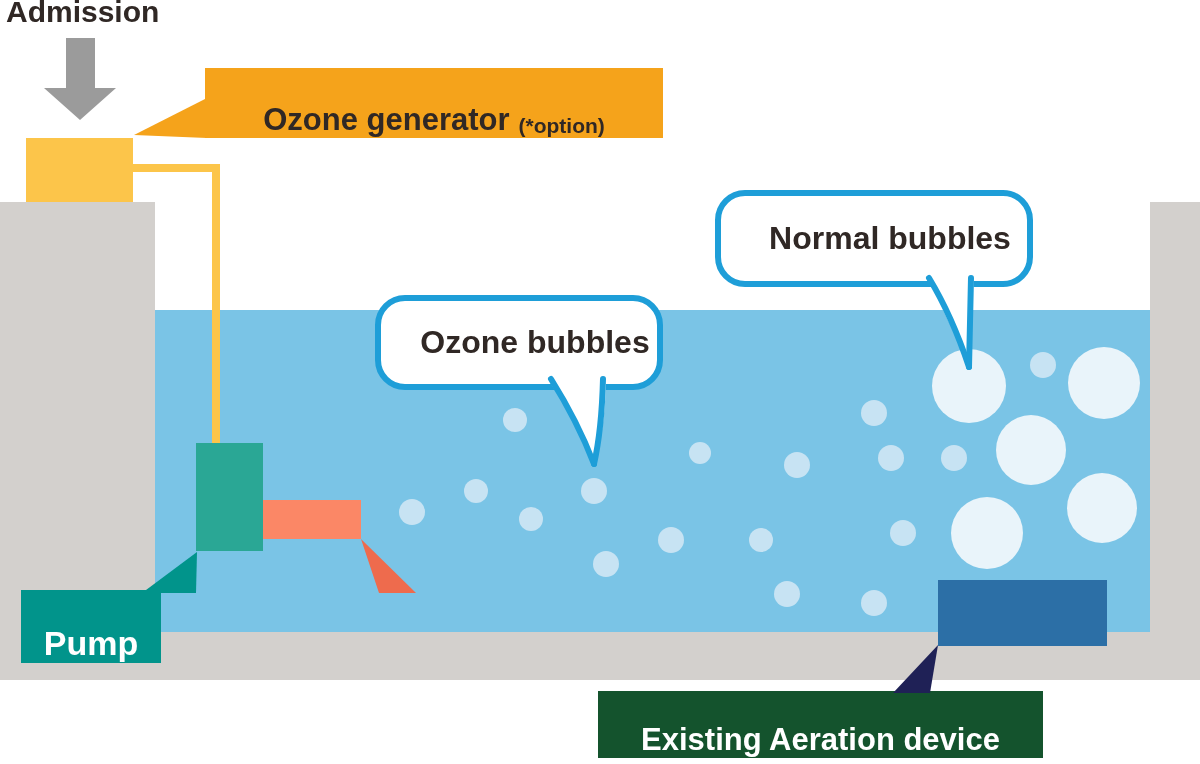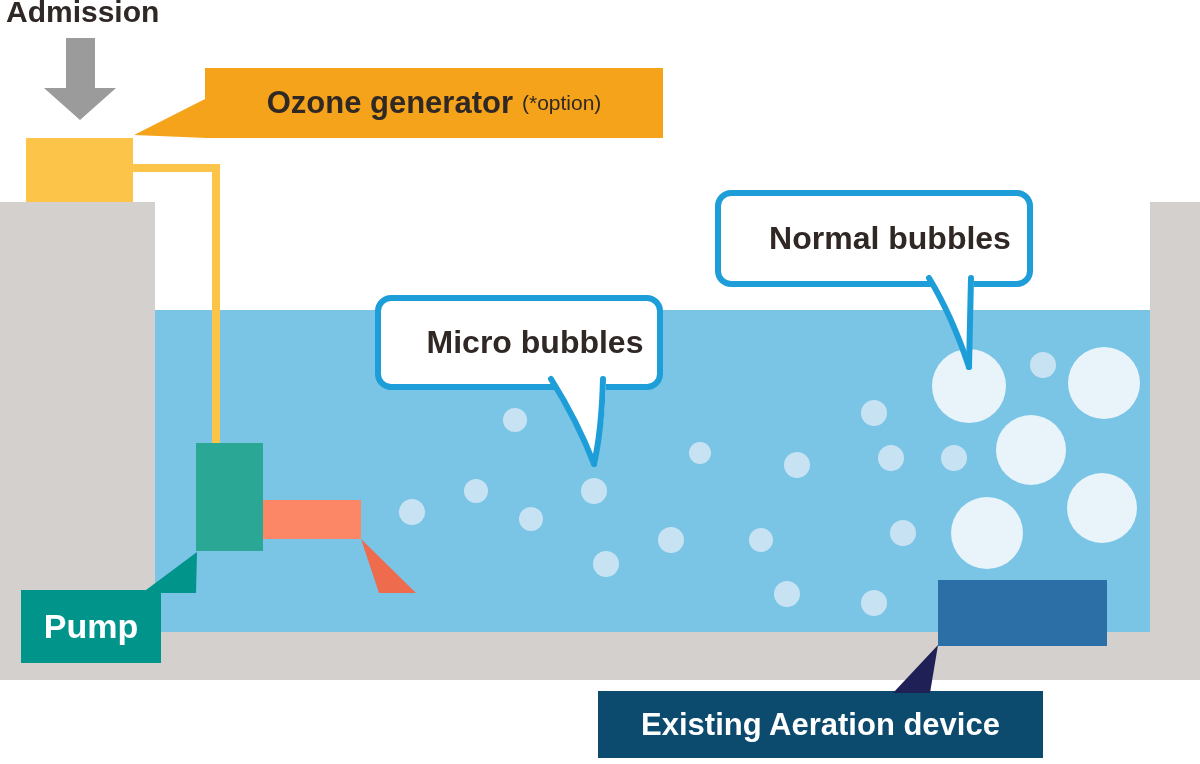--- a/index.html
+++ b/index.html
@@ -14,29 +14,29 @@
   
   .yellow{background:#FCC54A;}
   .pump-body{background:#2AA795;}
   .nozzle-body{background:#FB8766;}
   .device-blue{background:#2C6FA6;}
   
   .bubble{position:absolute;border-radius:50%;}
   .bubble.small{background:#C7E3F3;}
   .bubble.large{background:#E9F4FA;}
   
-  .lbl{display:flex;align-items:center;justify-content:center;font-weight:bold;}
+  .lbl{display:flex;align-items:flex-end;justify-content:center;font-weight:bold;}
   .lbl-orange{background:#F5A31B;color:#302825;font-size:31px;}
-  .lbl-orange .opt{font-size:21px;font-weight:normal;margin-left:9px;}
+  .lbl-orange .opt{font-size:21px;font-weight:bold;margin-left:9px;}
   .lbl-teal{background:#01948B;color:#ffffff;font-size:34px;}
   .lbl-coral{background:#EE6B4D;color:#ffffff;font-size:31px;}
-  .lbl-navy{background:#0c4a6e;color:#ffffff;font-size:31px;}
+  .lbl-navy{background:#14532d;color:#ffffff;font-size:31px;}
   
   .callout{
-    background:#ffffff;border:6px solid #1E9ED8;border-radius:16px;
+    background:#ffffff;border:6px solid #1E9ED8;border-radius:30px;
     display:flex;align-items:center;justify-content:center;
     font-weight:bold;font-size:32px;color:#302825;box-sizing:border-box;padding-left:32px;
   }
   
   .arrow-shaft{background:#9B9B9B;}
   .arrow-head{width:0;height:0;border-left:36px solid transparent;border-right:36px solid transparent;border-top:32px solid #9B9B9B;}
   .admission-text{font-weight:bold;font-size:30px;color:#302825;line-height:30px;}
   svg.overlay{position:absolute;left:0;top:0;pointer-events:none;}
 </style>
 </head>
@@ -94,21 +94,21 @@
     <span class="opt">(*option)</span>
   </div>
   <div class="abs lbl lbl-teal" style="left:21px;top:590px;width:140px;height:73px;z-index:7;">
     <span>Pump</span>
   </div>
   <div class="abs lbl lbl-navy" style="left:598px;top:691px;width:445px;height:67px;z-index:7;">
     <span>Existing Aeration device</span>
   </div>
 
   <div class="abs callout" style="left:375px;top:295px;width:288px;height:95px;z-index:8;">
-    <span>Micro bubbles</span>
+    <span>Ozone bubbles</span>
   </div>
   <div class="abs callout" style="left:715px;top:190px;width:318px;height:97px;z-index:8;">
     <span>Normal bubbles</span>
   </div>
 
   <svg class="overlay" width="1200" height="764" viewBox="0 0 1200 764" style="z-index:9;">
     <polygon points="134,135 207,98 207,138" fill="#F5A31B"></polygon>
     <polygon points="197,552 142,593 196,593" fill="#01948B"></polygon>
     <polygon points="361,539 379,593 416,593" fill="#EE6B4D"></polygon>
     <polygon points="938,645 893,693 930,693" fill="#1F2156"></polygon>

